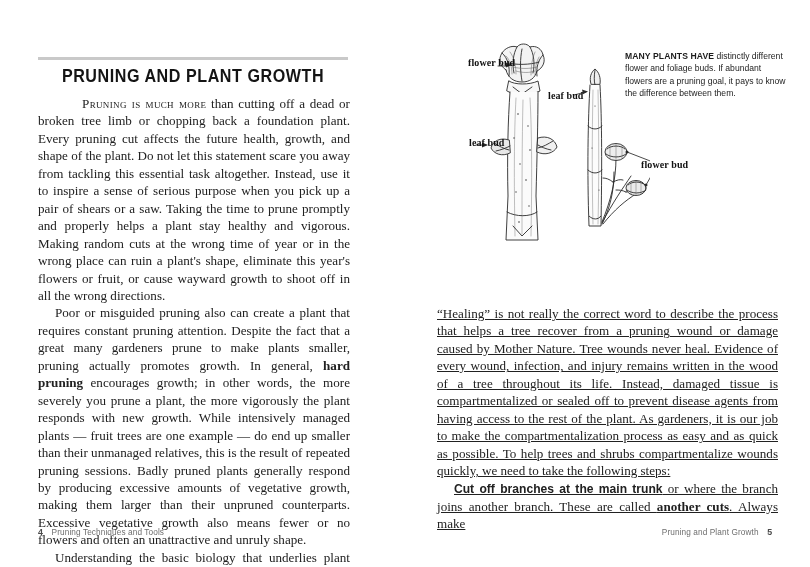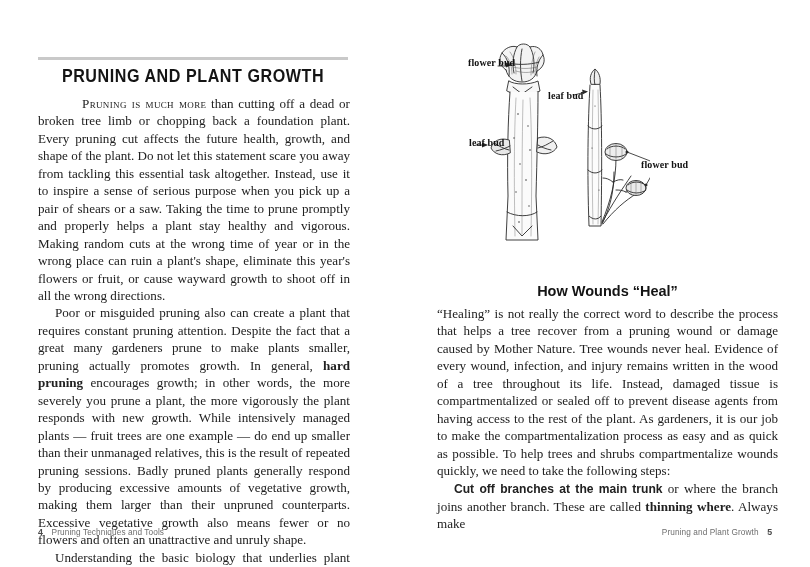--- a/index.html
+++ b/index.html
@@ -123,20 +123,21 @@
     left: 32px; top: 305px;
     width: 341px;
     font-size: 13.1px;
     line-height: 17.45px;
     text-align: justify;
     color: #212121;
   }
   .right-body p {
     margin: 0;
     text-indent: 17px;
+    text-decoration: underline;
   }
   .right-body p.first { text-indent: 0; }
   .sans-bold {
     font-family: "Liberation Sans", sans-serif;
     font-weight: bold;
     font-size: 12.1px;
     margin-top: 16px;
   }
 
   
@@ -325,27 +326,27 @@
           </g>
         </g>
       </svg>
     </div>
 
     <div class="fig-label lbl-flower-top">flower bud</div>
     <div class="fig-label lbl-leaf-right">leaf bud</div>
     <div class="fig-label lbl-leaf-left">leaf bud</div>
     <div class="fig-label lbl-flower-bot">flower bud</div>
 
-
-    <div class="section-heading">How Wounds “Heal”</div>
+    <div class="caption"><span class="lead">MANY PLANTS HAVE</span><span> distinctly different flower and foliage buds. If abundant flowers are a pruning goal, it pays to know the difference between them.</span></div>
+
 
     <div class="right-body">
       <p class="first">“Healing” is not really the correct word to describe the process that helps a tree recover from a pruning wound or damage caused by Mother Nature. Tree wounds never heal. Evidence of every wound, infection, and injury remains written in the wood of a tree throughout its life. Instead, damaged tissue is compartmentalized or sealed off to prevent disease agents from having access to the rest of the plant. As gardeners, it is our job to make the compartmentalization process as easy and as quick as possible. To help trees and shrubs compartmentalize wounds quickly, we need to take the following steps:</p>
 
-      <p><b class="sans-bold">Cut off branches at the main trunk</b><span> or where the branch joins another branch. These are called </span><b>thinning where</b><span>. Always make</span></p>
+      <p><b class="sans-bold">Cut off branches at the main trunk</b><span> or where the branch joins another branch. These are called </span><b>another cuts</b><span>. Always make</span></p>
     </div>
 
     <div class="footer footer-right">
       <span>Pruning and Plant Growth</span>
       <span class="folio">5</span>
     </div>
   </div>
 
 </div>
 

